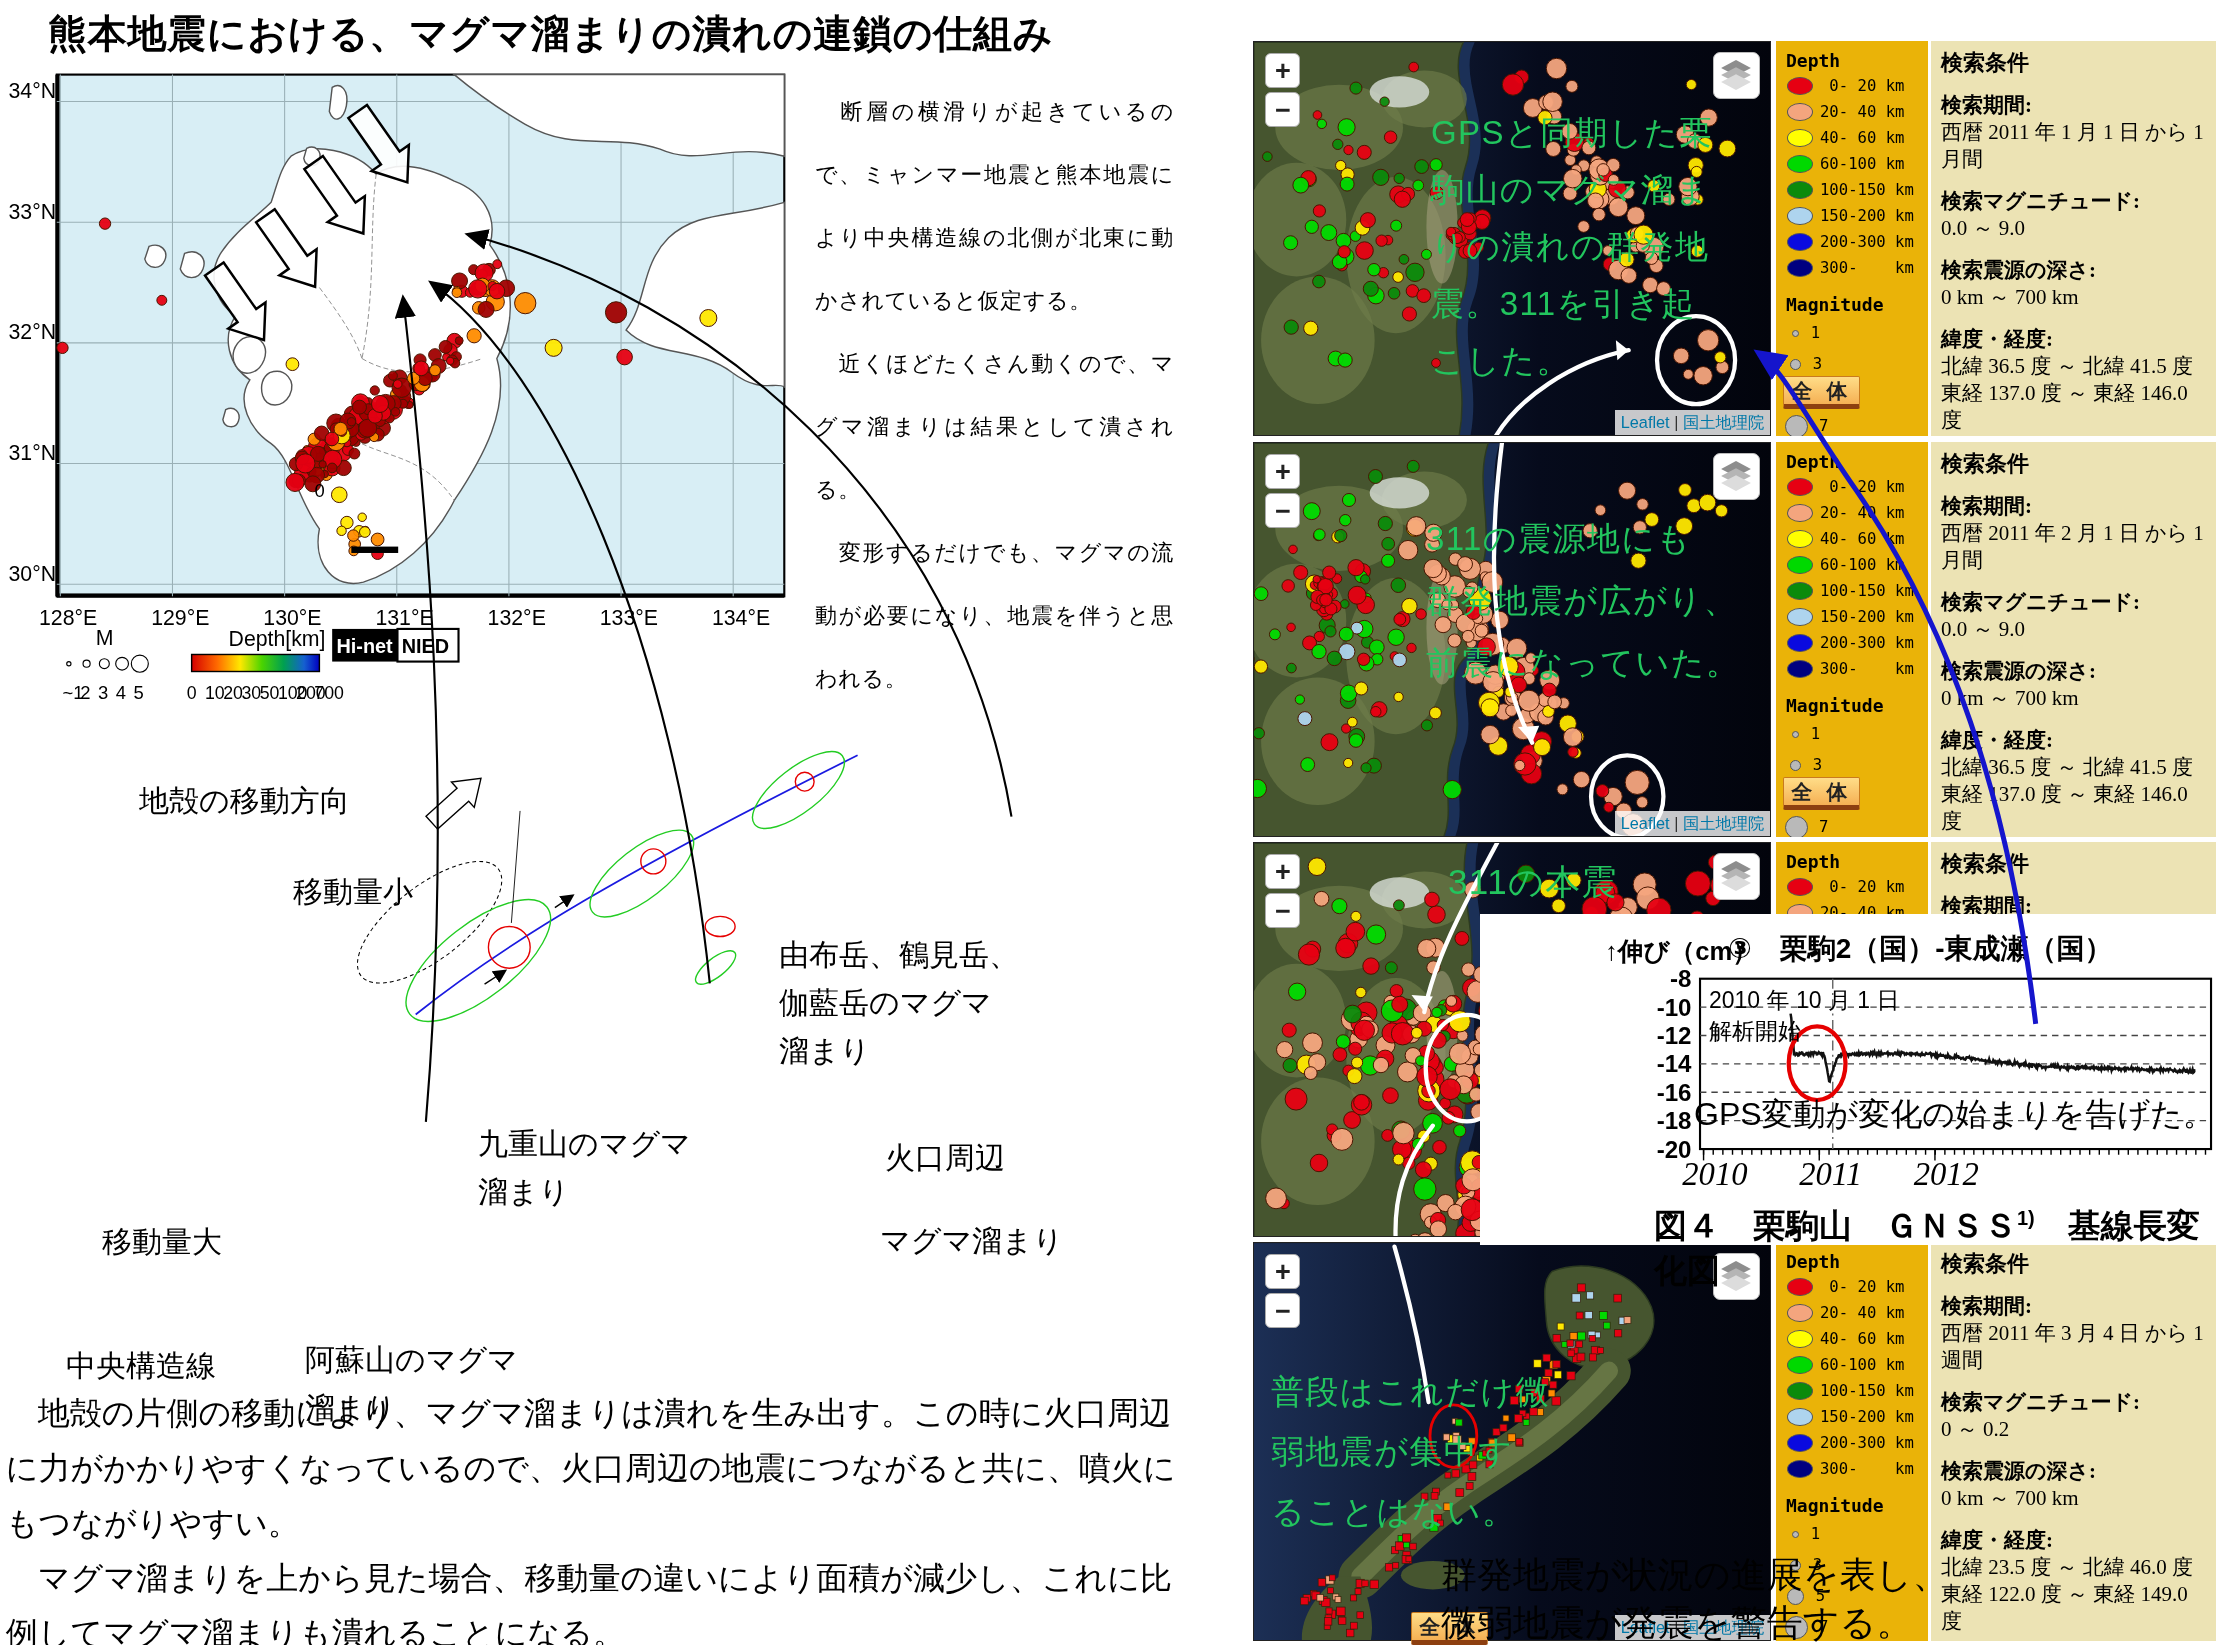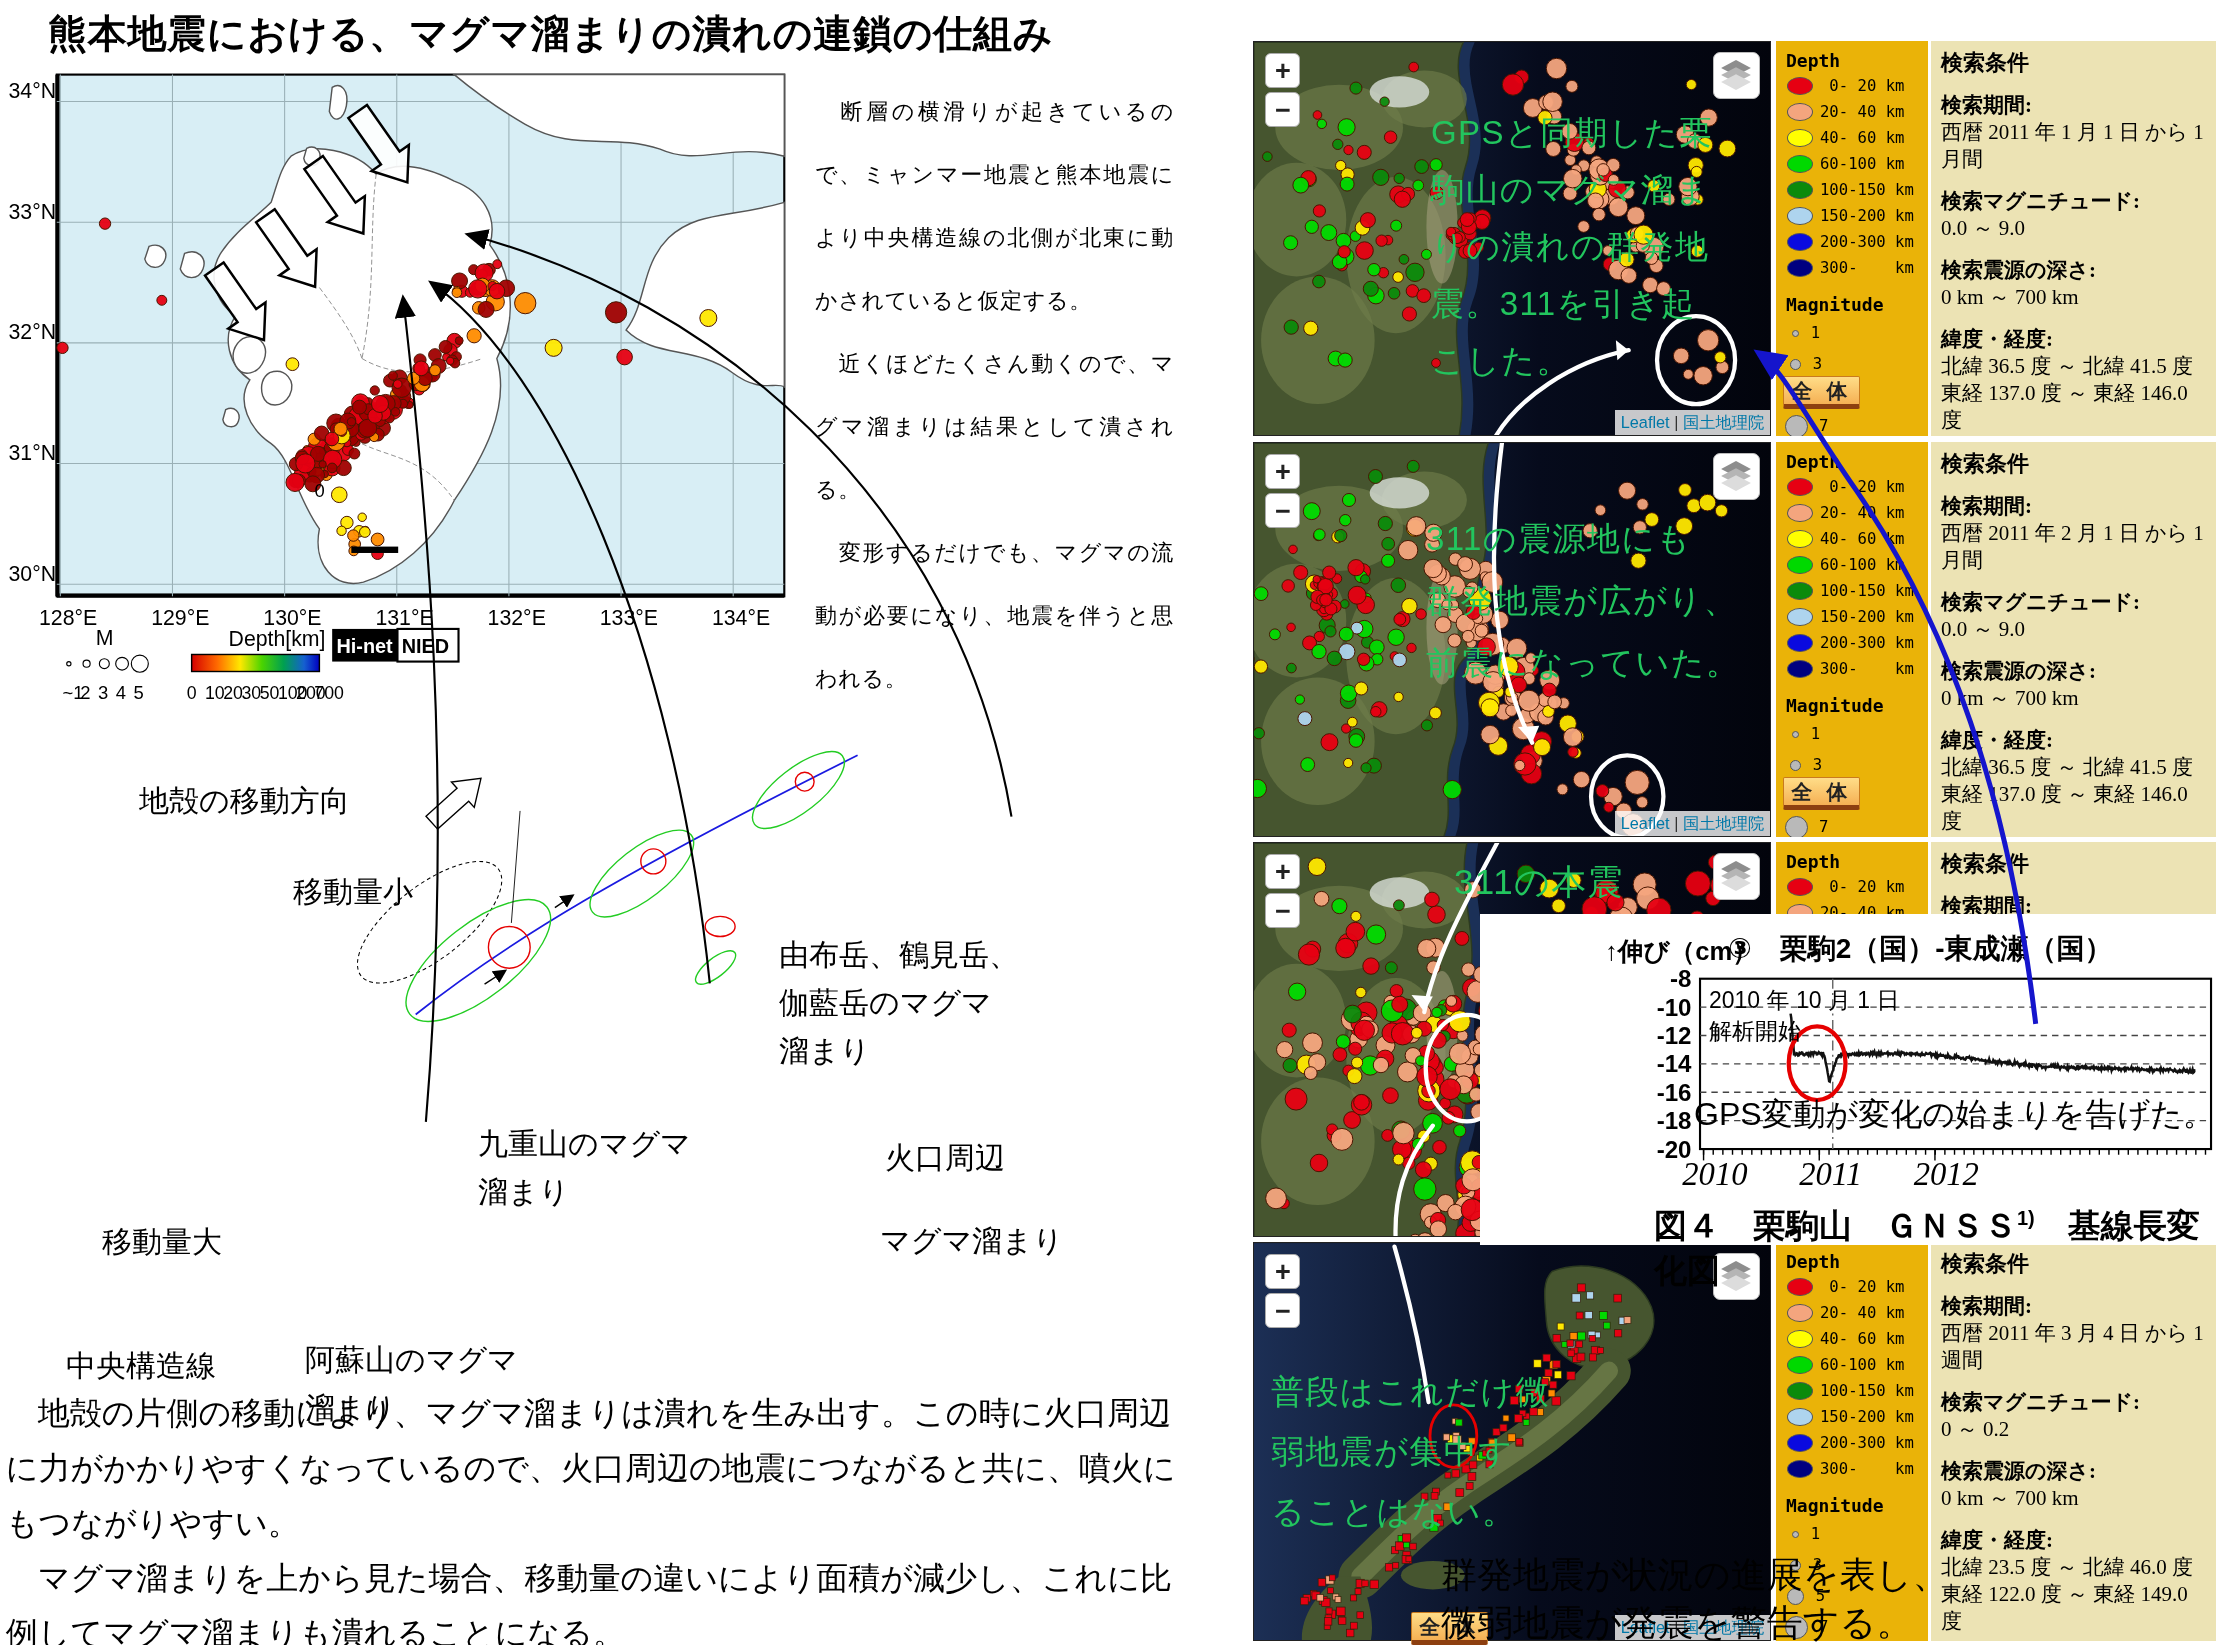--- a/index.html
+++ b/index.html
@@ -1448,21 +1448,21 @@
       <div class="zoom-ctl" style="top: 11.4px;">+</div>
       <div class="zoom-ctl" style="top: 50px;">−</div>
       <div class="layers-btn">
         <svg width="44" height="44" viewBox="0 0 62 62">
           <polygon points="31,10 52,21 31,32 10,21" fill="#8d8d8d"></polygon>
           <polygon points="31,20 52,31 31,42 10,31" fill="#b5b5b5"></polygon>
           <polygon points="31,30 52,41 31,52 10,41" fill="#dcdcdc"></polygon>
         </svg>
       </div>
       <div class="attrib"><a>Leaflet</a> | <a>国土地理院</a></div>
-      <div class="abs map-text" style="left: 200px; top: 10px; font-size: 35px;">311の本震</div>
+      <div class="abs map-text" style="left: 194px; top: 10px; font-size: 35px;">311の本震</div>
     </div>
     <div class="legend-col" style="top: 842px; height: 395px;">
       <div class="lgd-title">Depth</div>
       <div class="lgd-row">
         <div class="lgd-sw" style="background: rgb(230, 0, 18);"></div>
         <div class="lgd-lb"> 0- 20 km</div>
       </div>
       <div class="lgd-row">
         <div class="lgd-sw" style="background: rgb(244, 165, 126);"></div>
         <div class="lgd-lb">20- 40 km</div>

